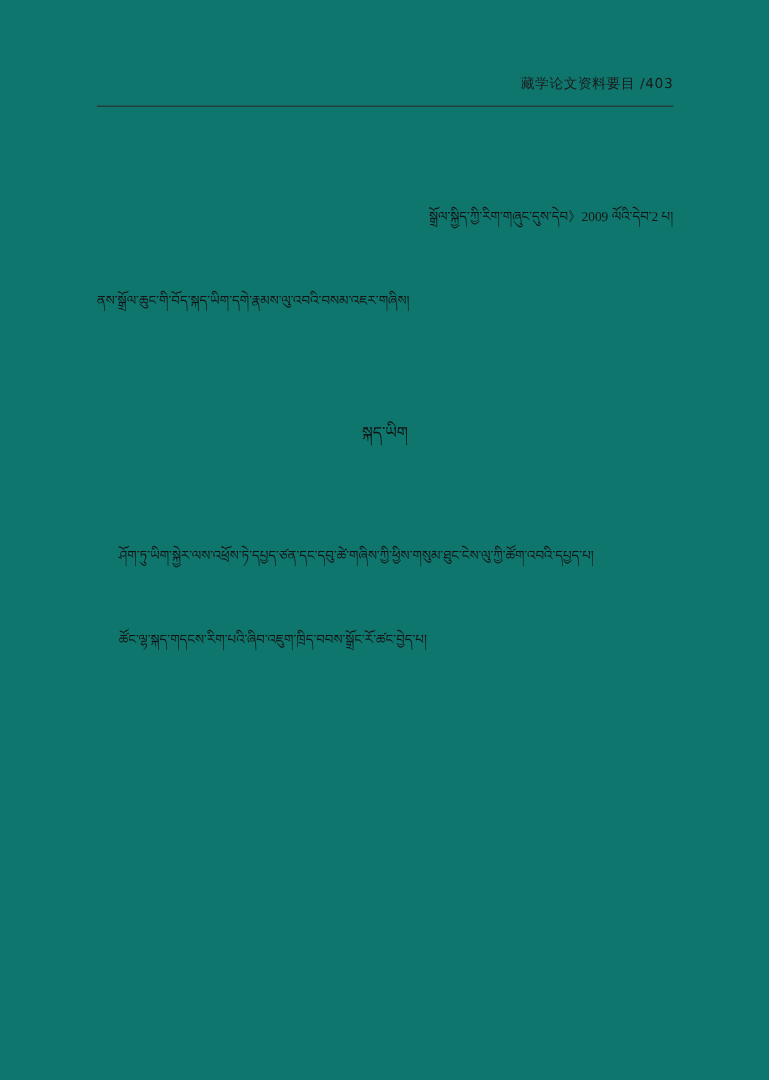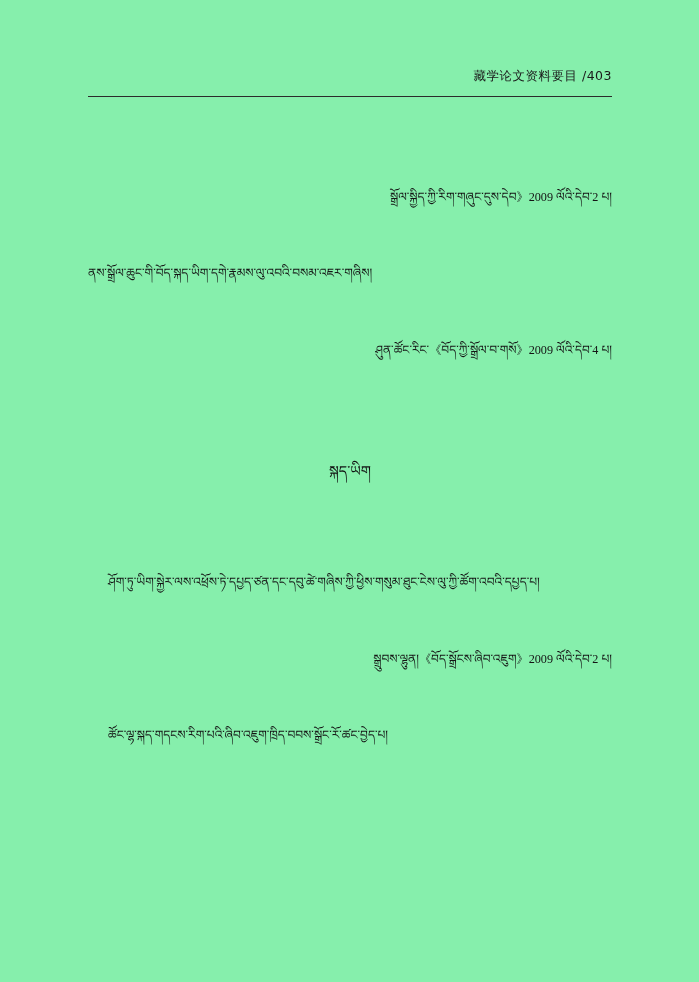--- a/index.html
+++ b/index.html
@@ -13,21 +13,21 @@
     font-family: "DejaVu Sans", "Liberation Sans", sans-serif;
     color: #111;
     position: relative;
     overflow: hidden;
   }
   .page {
     position: absolute;
     left: 0; top: 0;
     width: 699px;
     height: 982px;
-    background: #86efac;
+    background: #0f766e;
   }
   .header {
     position: absolute;
     top: 68px;
     left: 88px;
     width: 524px;
     text-align: right;
     font-size: 12.5px;
     letter-spacing: 0.5px;
     color: #1a1a1a;
@@ -54,21 +54,21 @@
     color: #141414;
     white-space: pre-wrap;
     word-break: break-word;
   }
   .ln {
     display: block;
     min-height: 25.5px;
   }
   .ln.right { text-align: right; font-family: Liberation Serif, serif; }
   .ln.justify { text-align: justify; }
-  .ln.indent { text-indent: 20px; }
+  .ln.indent { text-indent: 20px; font-family: Liberation Mono, monospace; }
   .section-title {
     display: block;
     text-align: center;
     font-size: 14.5px;
     line-height: 34px;
     margin-top: 14px;
     margin-bottom: 6px;
     color: #101010;
   }
 </style>
@@ -77,26 +77,24 @@
 
 <div class="page">
 
   <div class="header">藏学论文资料要目 /403</div>
   <div class="header-rule"></div>
 
   <div class="content tib">
 
     <span class="ln right">སྒྲོལ་སྐྱིད་ཀྱི་རིག་གཞུང་དུས་དེབ》2009 ལོའི་དེབ་2 པ།</span>
     <span class="ln justify">ནས་སྒྲོལ་ཆུང་གི་བོད་སྐད་ཡིག་དགེ་རྣམས་ལུ་འབའི་བསམ་འཇར་གཞིས།</span>
-    <span class="ln right">ཤུན་ཚོང་རིང་《བོད་ཀྱི་སྒྲོལ་བ་གསོ》2009 ལོའི་དེབ་4 པ།</span>
 
     <span class="section-title">སྐད་ཡིག</span>
 
     <span class="ln justify indent">ཤོག་ཏུ་ཡིག་སྐྱེར་ལས་འཕྲོས་ཏེ་དཔྱད་ཙན་དང་དབུ་ཚེ་གཞིས་ཀྱི་ཕྱིས་གསུམ་ཐུང་ངེས་ལུ་ཀྱི་ཚོག་འབའི་དཔྱད་པ།</span>
-    <span class="ln right">སྒྲུབས་ལྷུན།《བོད་སྒྲོངས་ཞིབ་འཇུག》2009 ལོའི་དེབ་2 པ།</span>
     <span class="ln justify indent">ཚོང་ལྷ་སྐད་གདངས་རིག་པའི་ཞིབ་འཇུག་ཁྲིད་བབས་སྒྲོང་རོ་ཚང་བྱེད་པ།</span>
     
     
     
     
     
     
     
     
     

